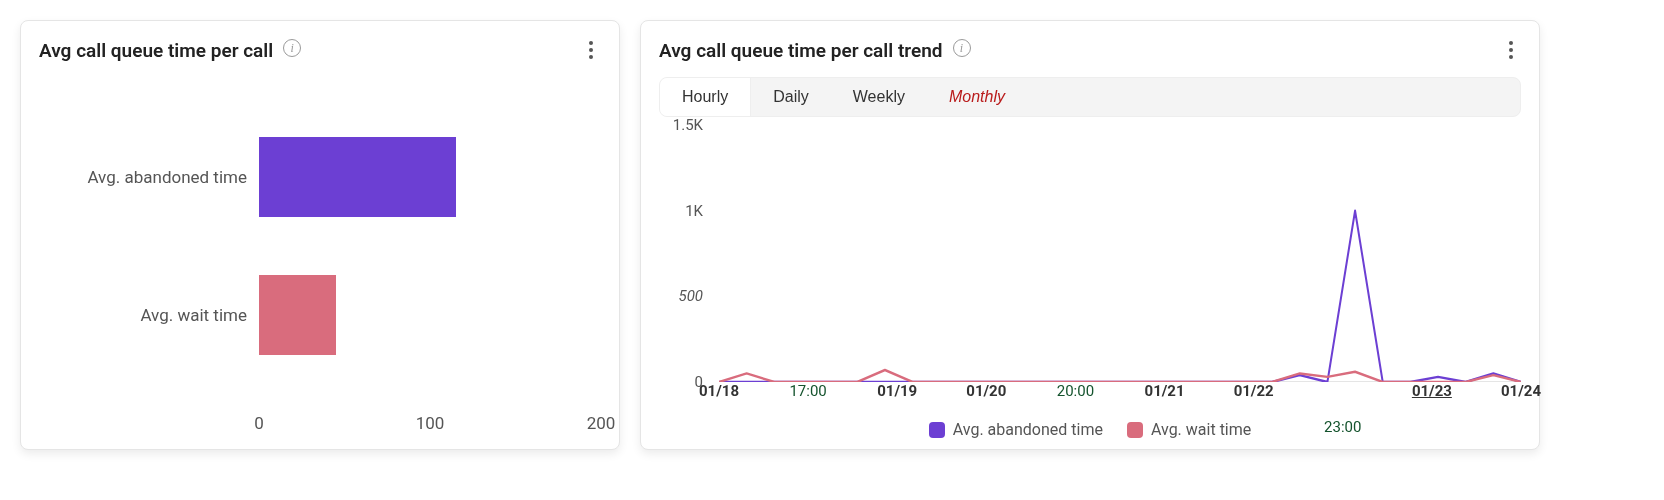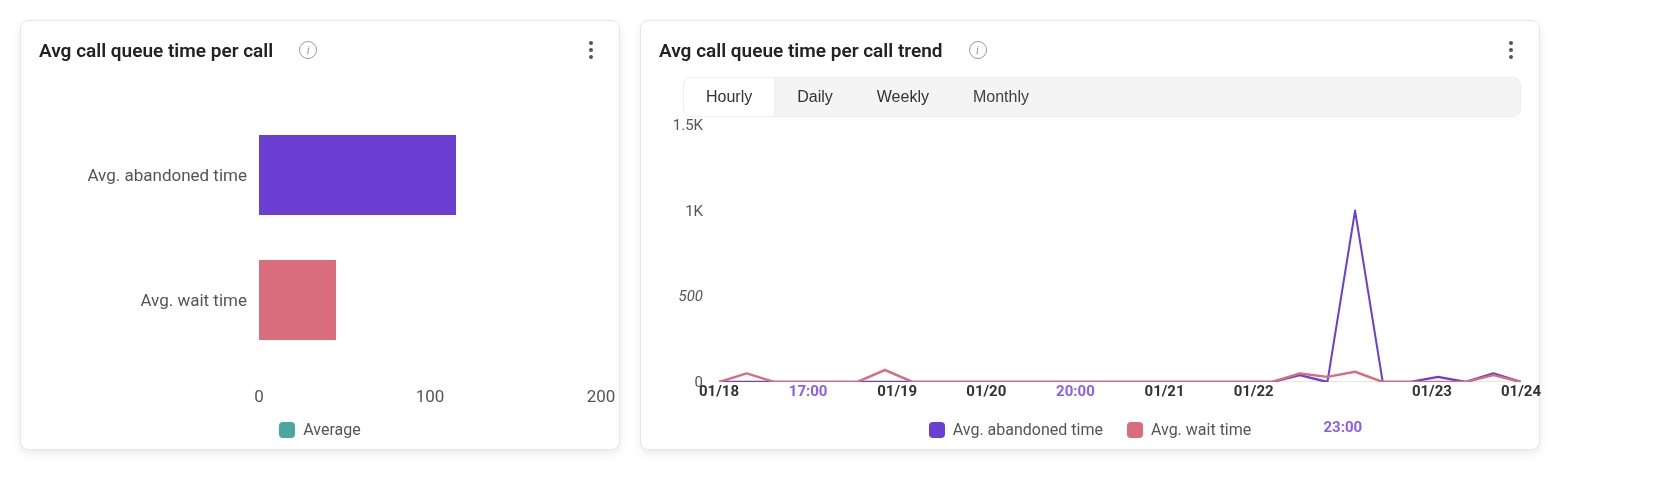--- a/index.html
+++ b/index.html
@@ -18,21 +18,21 @@
     border-radius: 8px;
     box-shadow: 0 4px 10px rgba(0,0,0,0.08);
     padding: 16px 18px 10px 18px;
     display: flex;
     flex-direction: column;
   }
   .card-left  { width: 600px;  height: 430px; }
   .card-right { width: 900px;  height: 430px; }
 
   .card-header { display: flex; align-items: center; justify-content: space-between; }
-  .card-title-wrap { display: flex; align-items: center; gap: 26px; }
+  .card-title-wrap { display: flex; gap: 10px; }
   .card-title { font-size: 19px; font-weight: 600; color: #222; }
   .info-icon {
     width: 18px; height: 18px; border: 1.5px solid #9a9a9a; border-radius: 50%;
     display: inline-flex; align-items: center; justify-content: center;
     font-size: 12px; color: #9a9a9a; font-style: italic; font-family: Georgia, serif;
     line-height: 1;
   }
   .kebab { width: 20px; display: flex; flex-direction: column; align-items: center; gap: 3px; cursor: pointer; padding: 4px; }
   .kebab span { width: 4px; height: 4px; background: #555; border-radius: 50%; }
 
@@ -42,34 +42,34 @@
   .hbar-row { position: absolute; left: 0; right: 0; display: flex; align-items: center; }
   .hbar-label { width: 220px; text-align: right; padding-right: 12px; font-size: 17px; color: #555; }
   .hbar-track { position: relative; flex: 1; height: 80px; }
   .hbar-fill { position: absolute; top: 0; bottom: 0; left: 0; }
   .hbar-axis { display: flex; margin-left: 220px; position: relative; height: 26px; font-size: 17px; color: #555; }
   .hbar-tick { position: absolute; transform: translateX(-50%); }
   .hbar-legend { display: flex; justify-content: center; align-items: center; gap: 8px; margin-top: 8px; font-size: 16px; color: #555; }
   .sw { width: 16px; height: 16px; border-radius: 4px; display: inline-block; }
 
   
-  .seg { display: inline-flex; background: #f4f4f4; border: 1px solid #eee; border-radius: 8px; overflow: hidden; margin-top: 14px; margin-left: 24px; }
+  .seg { display: inline-flex; background: #f4f4f4; border: 1px solid #eee; border-radius: 8px; overflow: hidden; margin-top: 14px; }
   .seg-btn { padding: 10px 22px; font-size: 16px; color: #333; border: none; background: transparent; cursor: pointer; }
   .seg-btn.active { background: #fff; border-right: 1px solid #eee; font-weight: 500; }
-  .seg-btn.disabled { color: #404040; cursor: default; }
+  .seg-btn.disabled { color: #b91c1c; cursor: default; font-style: italic; }
 
   .line-area { flex: 1; display: flex; flex-direction: column; margin-top: 8px; }
   .line-plot { position: relative; flex: 1; display: flex; }
   .y-axis { width: 60px; position: relative; font-size: 15px; color: #555; }
   .y-tick { position: absolute; right: 16px; transform: translateY(50%); }
   .plot-svg { flex: 1; }
   .x-axis { margin-left: 60px; position: relative; height: 28px; font-size: 15px; color: #333; }
   .x-tick { position: absolute; transform: translateX(-50%); white-space: nowrap; }
   .x-tick.bold { font-weight: 700; }
-  .x-tick.dim  { color: #8b5cf6; font-weight: 700; }
+  .x-tick.dim  { color: #14532d; font-weight: 400; }
   .line-legend { display: flex; justify-content: center; align-items: center; gap: 24px; margin-top: 10px; font-size: 16px; color: #555; }
   .line-legend .item { display: flex; align-items: center; gap: 8px; }
 </style>
 </head>
 <body>
 
 <div class="row">
 
   <div class="card card-left">
     <div class="card-header">
@@ -97,24 +97,20 @@
             <div class="hbar-track">
               <div class="hbar-fill" style="width: 22.5%; background: rgb(217, 108, 125);"></div>
             </div>
           </div>
         </div>
       <div class="hbar-axis" id="hbar-axis">
           <span class="hbar-tick" style="left: 0%;">0</span>
           <span class="hbar-tick" style="left: 50%;">100</span>
           <span class="hbar-tick" style="left: 100%;">200</span>
         </div>
-      <div class="hbar-legend">
-        <span class="sw" id="legend-sw-left" style="background: rgb(74, 167, 160);"></span>
-        <span>Average</span>
-      </div>
     </div>
   </div>
 
   <div class="card card-right">
     <div class="card-header">
       <div class="card-title-wrap">
         <span class="card-title">Avg call queue time per call trend</span>
         <span class="info-icon">i</span>
       </div>
       <div class="kebab">
@@ -147,21 +143,21 @@
       </div>
       <div class="x-axis" id="x-axis">
           <div class="x-tick bold" style="left: 0%;">01/18</div>
           <div class="x-tick dim" style="left: 11.1111%;">17:00</div>
           <div class="x-tick bold" style="left: 22.2222%;">01/19</div>
           <div class="x-tick bold" style="left: 33.3333%;">01/20</div>
           <div class="x-tick dim" style="left: 44.4444%; text-align: center;">20:00</div>
           <div class="x-tick bold" style="left: 55.5556%;">01/21</div>
           <div class="x-tick bold" style="left: 66.6667%;">01/22</div>
           <div class="x-tick dim" style="left: 77.7778%; margin-top: 36px;">23:00</div>
-          <div class="x-tick bold" style="left: 88.8889%;">01/23</div>
+          <div class="x-tick bold" style="left: 88.8889%; text-decoration: underline;">01/23</div>
           <div class="x-tick bold" style="left: 100%;">01/24</div>
         </div>
       <div class="line-legend">
         <div class="item">
           <span class="sw" id="sw-ab" style="background: rgb(108, 63, 211);"></span>
           <span>Avg. abandoned time</span>
         </div>
         <div class="item">
           <span class="sw" id="sw-wt" style="background: rgb(217, 108, 125);"></span>
           <span>Avg. wait time</span>

